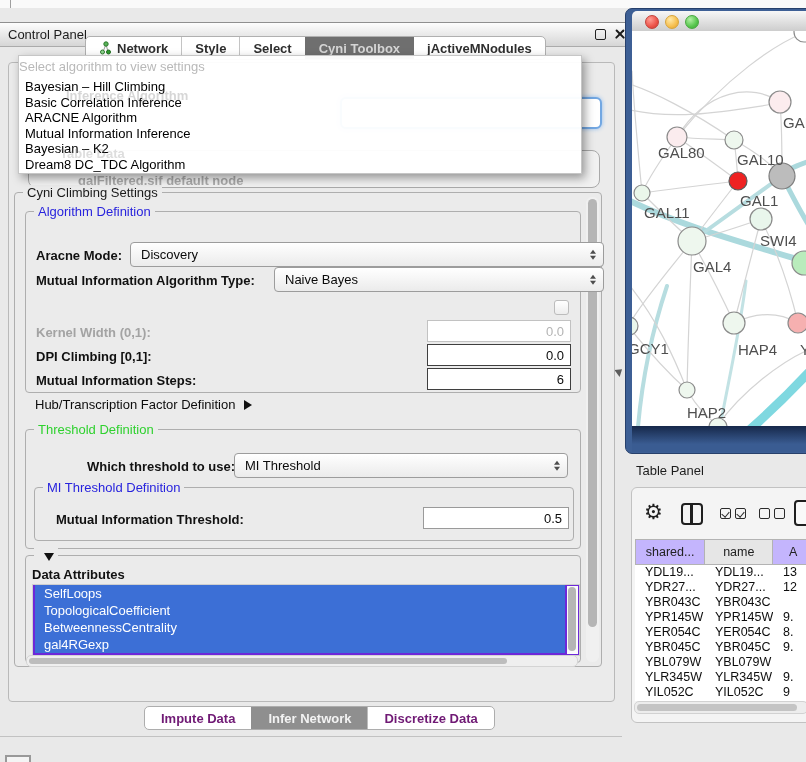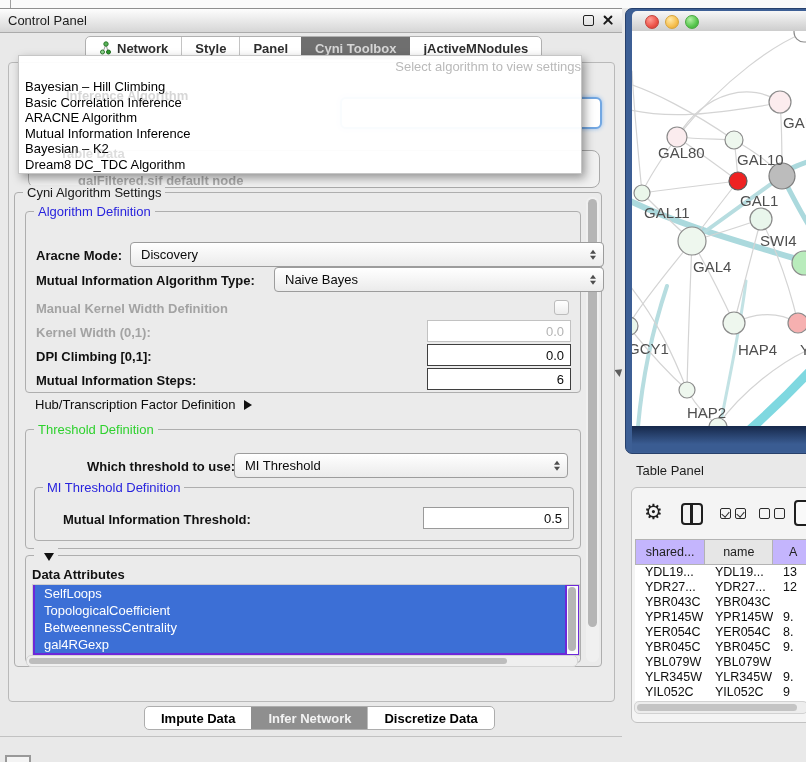--- a/index.html
+++ b/index.html
@@ -3,22 +3,22 @@
 <meta charset="utf-8">
 <style>
   html,body{margin:0;padding:0}
   body{width:806px;height:762px;position:relative;overflow:hidden;background:#e9e9e9;
        font-family:"Liberation Sans",sans-serif;-webkit-font-smoothing:antialiased}
   .abs{position:absolute}
 
   
   .top-strip{left:0;top:0;width:806px;height:8px;background:#fafafa}
   .top-tick{left:10px;top:0;width:1px;height:8px;background:#9f9f9f}
-  .cp-titlebar{left:0;top:8px;width:622px;height:23px;
-    background:linear-gradient(#fdfdfd,#d6d6d6);border-top:1px solid #8f8f8f;border-bottom:1px solid #ababab;}
+  .cp-titlebar{left:0;top:22px;width:622px;height:23px;
+    background:linear-gradient(#fdfdfd,#d6d6d6);border-top:1px solid #8f8f8f;border-bottom:1px solid #ababab;padding-left:12px;}
   .cp-title{left:8px;top:4px;font-size:13px;color:#1c1c1c}
   .float-ic{right:28px;top:6px;width:9px;height:9px;border:1.5px solid #222;border-radius:2px}
   .close-ic{right:8px;top:5px;width:12px;height:12px}
   .close-ic::before,.close-ic::after{content:"";position:absolute;left:0;top:5px;width:12px;height:2.4px;background:#1a1a1a;border-radius:1px}
   .close-ic::before{transform:rotate(45deg)}.close-ic::after{transform:rotate(-45deg)}
   .cp-bottomline{left:0;top:736px;width:622px;height:1px;background:#c2c2c2}
   .corner-handle{left:5px;top:755px;width:22px;height:12px;border:2px solid #999;background:#f4f4f4}
 
   
   .tabbar{left:85px;top:36px;height:22px;display:flex;background:#fff;border:1px solid #b0b0b0;border-radius:5px;overflow:hidden}
@@ -36,21 +36,21 @@
   .frag-combo-blue{left:340px;top:97px;width:258px;height:28px;border:2px solid #72a7e2;border-radius:6px;background:#fff;box-shadow:0 0 4px #8fbcee;z-index:2}
   .frag-combo2{left:28px;top:150px;width:570px;height:36px;border:1px solid #a9a9a9;border-radius:8px;background:#f1f1f1;z-index:2}
   .ghost{font-size:13px;font-weight:700;white-space:nowrap}
   .ghost1{left:66px;top:88px;color:rgba(120,120,120,.30);z-index:7}
   .ghost2{left:60px;top:146px;color:rgba(120,120,120,.25);z-index:7}
   .ghost3{left:78px;top:173px;color:rgba(110,110,110,.55);z-index:3}
 
   
   .popup{left:18px;top:55px;width:562px;height:117px;background:rgba(255,255,255,.96);
     border:1px solid #c6c6c6;box-shadow:3px 4px 9px rgba(0,0,0,.38);z-index:6}
-  .popup-prompt{position:absolute;top:3px;left:0;width:100%;text-align:right;font-size:13px;color:#b9b9b9}
+  .popup-prompt{position:absolute;top:3px;left:0;width:100%;text-align:left;font-size:13px;color:#b9b9b9}
   .popup-items{position:absolute;top:23px;left:4px;right:4px}
   .ddi{height:15.6px;line-height:15.6px;font-size:13px;color:#000;padding-left:2px;white-space:nowrap}
   .ddi.bold{font-weight:400}
 
   
   .settings-group{left:14px;top:192px;width:586px;height:473px;z-index:4}
   .vscroll{position:absolute;right:2px;top:4px;bottom:4px;width:13px;background:#f0f0f0;border-radius:6px}
   .vscroll .thumb{position:absolute;left:2px;top:2px;width:9px;height:92%;background:#b5b5b5;border-radius:5px}
 
   .blabel{position:absolute;font-size:13px;font-weight:700;color:#111;white-space:nowrap}
@@ -75,21 +75,21 @@
   .attr-list{position:absolute;left:6px;top:28px;width:546px;height:70px;background:#6d28d9;border:1px solid #cfcfcf;overflow:hidden}
   .attr{height:17px;line-height:17px;font-size:13px;color:#fff;background:#3c6fd6;padding-left:9px;margin:0 14px 0 2px;white-space:nowrap}
   .attr-vscroll{position:absolute;right:1px;top:1px;width:11px;bottom:1px;background:#fbfbfb}
   .attr-vscroll .thumb{position:absolute;left:1px;top:1px;width:8px;height:64px;background:#b5b5b5;border-radius:4px}
   .hscroll{position:absolute;left:0;top:99px;width:550px;height:10px;background:#efefef;border:1px solid #d4d4d4;border-radius:5px}
   .hscroll .thumb{position:absolute;left:2px;top:1.5px;width:478px;height:6px;background:#bdbdbd;border-radius:3px}
 
   .apply-btn{left:267px;top:673px;width:70px;height:22px;border:1px solid #a3a3a3;border-radius:5px;
     background:linear-gradient(#fff,#ececec);font-size:13px;color:#0a0a0a;display:flex;align-items:center;justify-content:center;font-family:inherit}
   .bottom-tabbar{left:144px;top:706px;height:22px;display:flex;background:#fff;border:1px solid #adadad;border-radius:5px;overflow:hidden}
-  .btab{display:flex;align-items:center;padding:0 16px;font-size:13px;font-weight:700;color:#000000;border-left:1px solid #bdbdbd;white-space:nowrap}
+  .btab{display:flex;align-items:center;padding:0 16px;font-size:13px;font-weight:700;color:#701a75;border-left:1px solid #bdbdbd;white-space:nowrap}
   .btab:first-child{border-left:none}
   .btab.sel{background:#8f8f8f;color:#f3f3f3;border-left-color:#8f8f8f}
 
   
   .cursor-arrow{left:614px;top:368px;width:0;height:0;border-right:7px solid #5d5d5d;border-top:3px solid transparent;border-bottom:5px solid transparent;transform:rotate(18deg)}
 
   
   .net-window{left:625px;top:8px;width:185px;height:444px;background:#3d5f95;border:1px solid #27406b;border-radius:7px 0 0 7px}
   .net-titlebar{position:absolute;left:6px;top:2px;width:179px;height:20px;background:linear-gradient(#f7f7f7,#cdcdcd);border-radius:5px 0 0 0;border-bottom:1px solid #a9a9a9}
   .tl{position:absolute;top:4px;width:12px;height:12px;border-radius:50%}
@@ -148,21 +148,21 @@
           <circle cx="3.5" cy="11" r="2" fill="#8fd48f" stroke="#2d7a2d"></circle>
           <circle cx="9.5" cy="11" r="2" fill="#2f9e2f" stroke="#1f6b1f"></circle>
         </svg>
       </span>
       <span>Network</span>
     </div>
     <div class="tab">
       <span>Style</span>
     </div>
     <div class="tab">
-      <span>Panel</span>
+      <span>Select</span>
     </div>
     <div class="tab sel">
       <span>Cyni Toolbox</span>
     </div>
     <div class="tab">
       <span>jActiveMNodules</span>
     </div>
   </div>
 
 <div class="abs outer-box"></div>
@@ -178,21 +178,21 @@
       <div class="ddi">Bayesian – Hill Climbing</div>
       <div class="ddi">Basic Correlation Inference</div>
       <div class="ddi bold">ARACNE Algorithm</div>
       <div class="ddi">Mutual Information Inference</div>
       <div class="ddi">Bayesian – K2</div>
       <div class="ddi">Dream8 DC_TDC Algorithm</div>
     </div>
 </div>
 
 <div class="group settings-group">
-  <span class="glabel lbl-black">Cyni Algorithm Settings</span>
+  <span class="glabel lbl-black">Cyni Climbing Settings</span>
   <div class="vscroll">
       <div class="thumb"></div>
     </div>
 
   <div class="group" style="left:10px;top:18px;width:554px;height:180px">
     <span class="glabel lbl-blue">Algorithm Definition</span>
     <span class="blabel" style="left:10px;top:36px">Aracne Mode:</span>
     <div class="combo" style="left:104px;top:30px;width:440px">
       <span>Discovery</span>
       <span class="arrows">
@@ -201,21 +201,20 @@
         </span>
     </div>
     <span class="blabel" style="left:10px;top:61px">Mutual Information Algorithm Type:</span>
     <div class="combo" style="left:248px;top:55px;width:296px">
       <span>Naive Bayes</span>
       <span class="arrows">
           <i class="up"></i>
           <i class="down"></i>
         </span>
     </div>
-    <span class="blabel gray" style="left:10px;top:89px">Manual Kernel Width Definition</span>
     <span class="checkbox" style="left:528px;top:88px"></span>
     <span class="blabel gray" style="left:10px;top:113px">Kernel Width (0,1):</span>
     <div class="field dim" style="left:401px;top:108px;width:130px">0.0</div>
     <span class="blabel" style="left:10px;top:137px">DPI Climbing [0,1]:</span>
     <div class="field strong" style="left:401px;top:132px;width:130px">0.0</div>
     <span class="blabel" style="left:10px;top:161px">Mutual Information Steps:</span>
     <div class="field strong" style="left:401px;top:156px;width:130px">6</div>
   </div>
 
   <div class="hub-row">
@@ -228,21 +227,21 @@
     <span class="blabel" style="left:61px;top:29px">Which threshold to use:</span>
     <div class="combo" style="left:208px;top:23px;width:300px">
       <span>MI Threshold</span>
       <span class="arrows">
           <i class="up"></i>
           <i class="down"></i>
         </span>
     </div>
     <div class="group" style="left:8px;top:57px;width:538px;height:52px">
       <span class="glabel lbl-blue">MI Threshold Definition</span>
-      <span class="blabel" style="left:28px;top:24px">Mutual Information Threshold:</span>
+      <span class="blabel" style="left:21px;top:24px">Mutual Information Threshold:</span>
       <div class="field" style="left:388px;top:19px;width:132px">0.5</div>
     </div>
   </div>
 
   <div class="group" style="left:10px;top:362px;width:554px;height:106px">
     <span class="glabel lbl-black"><span class="tri-down"></span></span>
     <span class="blabel" style="left:6px;top:11px">Data Attributes</span>
     <div class="attr-list" id="attr-list">
       <div class="attr-vscroll">
           <div class="thumb"></div>

